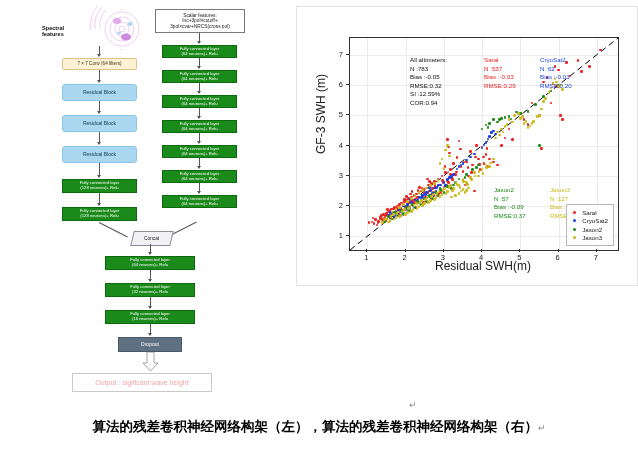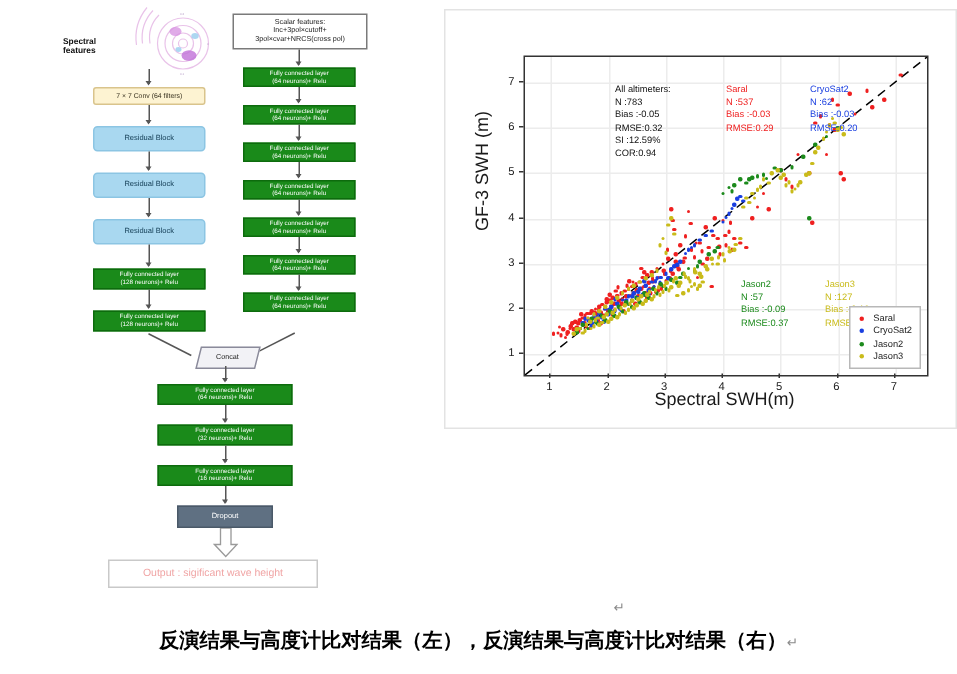--- a/index.html
+++ b/index.html
@@ -201,21 +201,21 @@
   <svg id="bigarrow" style="left:142px;top:352px;width:17px;height:20px;" viewBox="0 0 17 20">
     <polygon points="5,0 12,0 12,11 16,11 8.5,19 1,11 5,11" fill="#ffffff" stroke="#9a9a9a" stroke-width="0.9"></polygon>
   </svg>
 
   <div class="dbox outbox" style="left:72px;top:373px;width:140px;height:19px;">Output : sigificant wave height</div>
 </div>
 
 <div id="chartwrap">
 
   <div id="ylabel">GF-3 SWH (m)</div>
-  <div id="xlabel">Spectral SWH(m)</div>
+  <div id="xlabel">Residual SWH(m)</div>
 
   <div id="plot">
     <div id="gridlines">
         <div class="gl v" style="left: 17.2286px;"></div>
         <div class="gl v" style="left: 55.5143px;"></div>
         <div class="gl v" style="left: 93.8px;"></div>
         <div class="gl v" style="left: 132.086px;"></div>
         <div class="gl v" style="left: 170.371px;"></div>
         <div class="gl v" style="left: 208.657px;"></div>
         <div class="gl v" style="left: 246.943px;"></div>
@@ -723,14 +723,14 @@
       <div class="tickmark" style="left: 49px; top: 107.229px; width: 3px; height: 1px;"></div>
       <div class="ytick" style="left: 34px; top: 76.9429px; width: 12px;">6</div>
       <div class="tickmark" style="left: 49px; top: 76.9429px; width: 3px; height: 1px;"></div>
       <div class="ytick" style="left: 34px; top: 46.6571px; width: 12px;">7</div>
       <div class="tickmark" style="left: 49px; top: 46.6571px; width: 3px; height: 1px;"></div>
     </div>
 </div>
 
 <div id="pil1" class="pilcrow">↵</div>
 <div id="caption">
-  <span>反演结果与高度计比对结果（左），反演结果与高度计比对结果（右）</span><span class="pilcrow">↵</span>
+  <span>算法的残差卷积神经网络构架（左），算法的残差卷积神经网络构架（右）</span><span class="pilcrow">↵</span>
 </div>
 
 </body></html>

